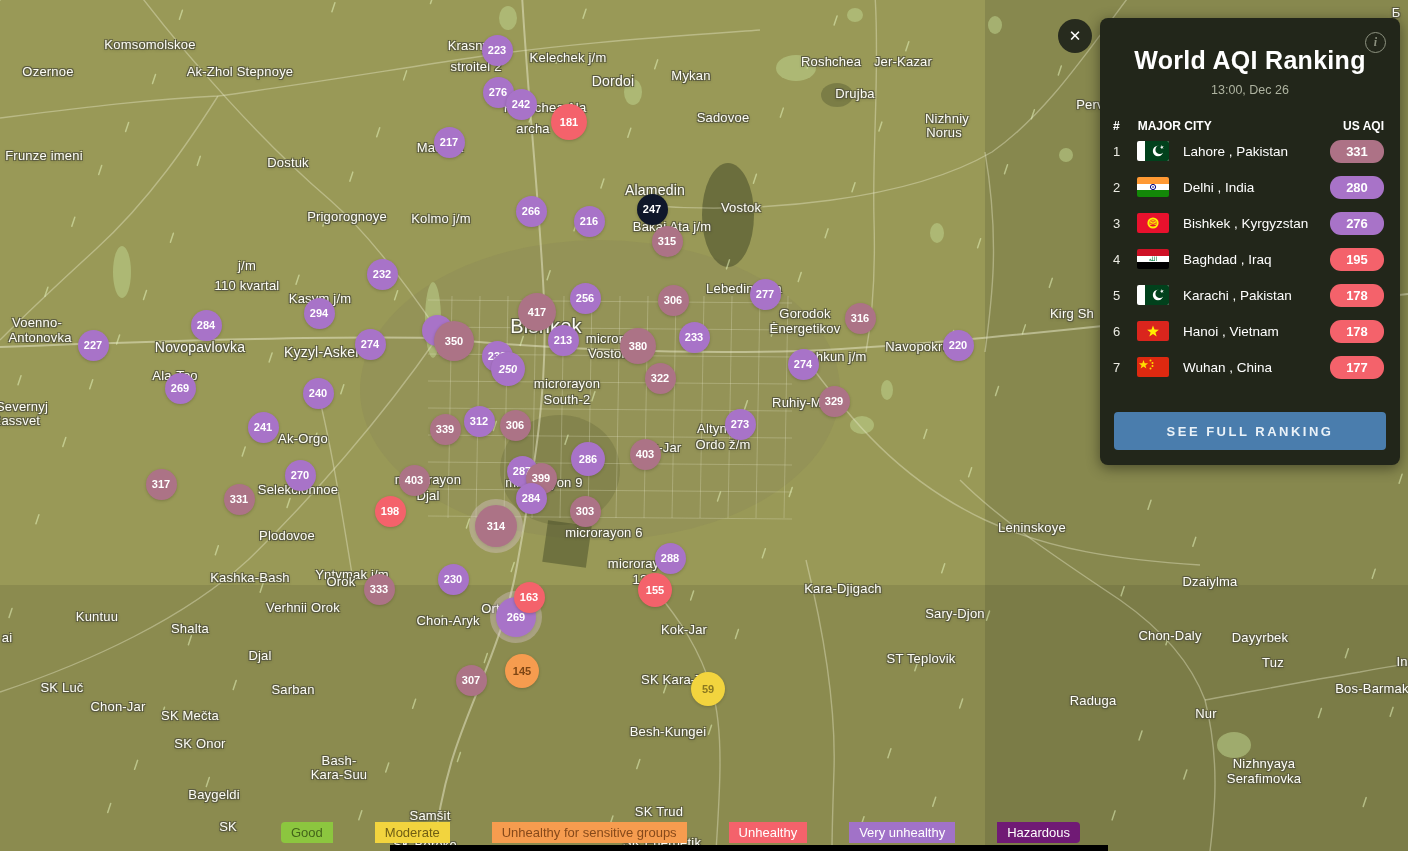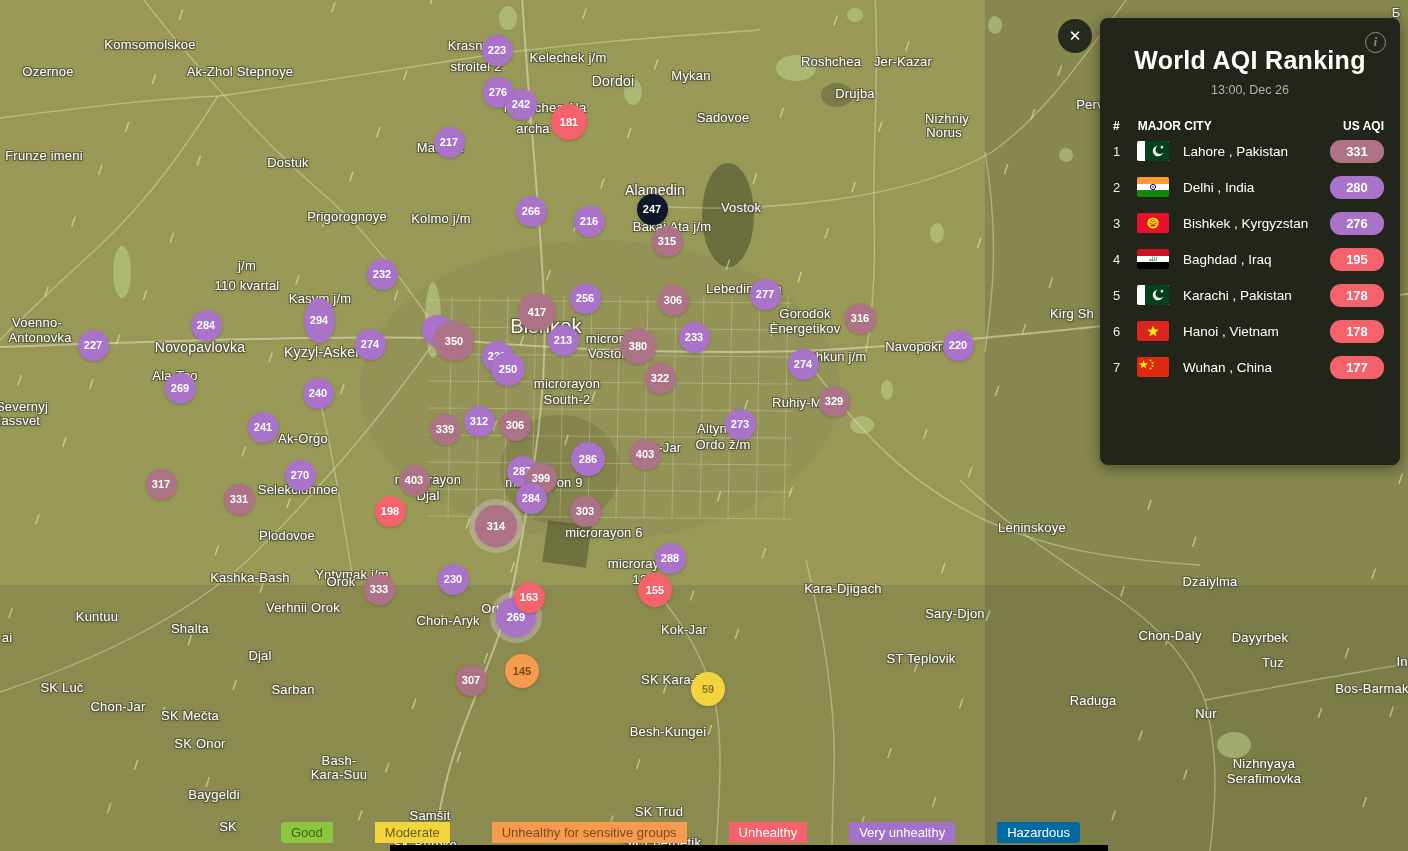--- a/index.html
+++ b/index.html
@@ -339,39 +339,39 @@
         <div class="marker" style="width: 31px; height: 31px; left: 481.5px; top: 34.5px; background: rgb(168, 115, 200); color: rgb(255, 255, 255);">223</div>
         <div class="marker" style="width: 31px; height: 31px; left: 482.5px; top: 76.5px; background: rgb(168, 115, 200); color: rgb(255, 255, 255);">276</div>
         <div class="marker" style="width: 31px; height: 31px; left: 505.5px; top: 88.5px; background: rgb(168, 115, 200); color: rgb(255, 255, 255);">242</div>
         <div class="marker" style="width: 36px; height: 36px; left: 551px; top: 104px; background: rgb(244, 98, 107); color: rgb(255, 255, 255);">181</div>
         <div class="marker" style="width: 31px; height: 31px; left: 433.5px; top: 126.5px; background: rgb(168, 115, 200); color: rgb(255, 255, 255);">217</div>
         <div class="marker" style="width: 31px; height: 31px; left: 515.5px; top: 195.5px; background: rgb(168, 115, 200); color: rgb(255, 255, 255);">266</div>
         <div class="marker" style="width: 31px; height: 31px; left: 573.5px; top: 205.5px; background: rgb(168, 115, 200); color: rgb(255, 255, 255);">216</div>
         <div class="marker" style="width: 31px; height: 31px; left: 636.5px; top: 193.5px; background: #0f172a; color: rgb(255, 255, 255);">247</div>
         <div class="marker" style="width: 31px; height: 31px; left: 651.5px; top: 225.5px; background: rgb(172, 115, 134); color: rgb(255, 255, 255);">315</div>
         <div class="marker" style="width: 31px; height: 31px; left: 366.5px; top: 258.5px; background: rgb(168, 115, 200); color: rgb(255, 255, 255);">232</div>
-        <div class="marker" style="width: 31px; height: 45px; left: 303.5px; top: 297.5px; background: rgb(168, 115, 200); color: rgb(255, 255, 255);">294</div>
+        <div class="marker" style="width: 31px; height: 31px; left: 303.5px; top: 297.5px; background: rgb(168, 115, 200); color: rgb(255, 255, 255);">294</div>
         <div class="marker" style="width: 31px; height: 31px; left: 190.5px; top: 309.5px; background: rgb(168, 115, 200); color: rgb(255, 255, 255);">284</div>
         <div class="marker" style="width: 31px; height: 31px; left: 77.5px; top: 329.5px; background: rgb(168, 115, 200); color: rgb(255, 255, 255);">227</div>
         <div class="marker" style="width: 31px; height: 31px; left: 354.5px; top: 328.5px; background: rgb(168, 115, 200); color: rgb(255, 255, 255);">274</div>
         <div class="marker" style="width: 31px; height: 31px; left: 164.5px; top: 372.5px; background: rgb(168, 115, 200); color: rgb(255, 255, 255);">269</div>
         <div class="marker" style="width: 31px; height: 31px; left: 302.5px; top: 377.5px; background: rgb(168, 115, 200); color: rgb(255, 255, 255);">240</div>
         <div class="marker" style="width: 31px; height: 31px; left: 247.5px; top: 411.5px; background: rgb(168, 115, 200); color: rgb(255, 255, 255);">241</div>
         <div class="marker" style="width: 31px; height: 31px; left: 145.5px; top: 468.5px; background: rgb(172, 115, 134); color: rgb(255, 255, 255);">317</div>
         <div class="marker" style="width: 31px; height: 31px; left: 284.5px; top: 459.5px; background: rgb(168, 115, 200); color: rgb(255, 255, 255);">270</div>
         <div class="marker" style="width: 31px; height: 31px; left: 223.5px; top: 483.5px; background: rgb(172, 115, 134); color: rgb(255, 255, 255);">331</div>
         <div class="marker" style="width: 31px; height: 31px; left: 398.5px; top: 464.5px; background: rgb(172, 115, 134); color: rgb(255, 255, 255);">403</div>
         <div class="marker" style="width: 31px; height: 31px; left: 374.5px; top: 495.5px; background: rgb(244, 98, 107); color: rgb(255, 255, 255);">198</div>
         <div class="marker" style="width: 31px; height: 31px; left: 569.5px; top: 282.5px; background: rgb(168, 115, 200); color: rgb(255, 255, 255);">256</div>
         <div class="marker" style="width: 38px; height: 38px; left: 518px; top: 293px; background: rgb(172, 115, 134); color: rgb(255, 255, 255);">417</div>
         <div class="marker" style="width: 31px; height: 31px; left: 421.5px; top: 314.5px; background: rgb(168, 115, 200); color: rgb(255, 255, 255);"></div>
         <div class="marker" style="width: 40px; height: 40px; left: 434px; top: 321px; background: rgb(172, 115, 134); color: rgb(255, 255, 255);">350</div>
         <div class="marker" style="width: 31px; height: 31px; left: 547.5px; top: 324.5px; background: rgb(168, 115, 200); color: rgb(255, 255, 255);">213</div>
         <div class="marker" style="width: 31px; height: 31px; left: 481.5px; top: 340.5px; background: rgb(168, 115, 200); color: rgb(255, 255, 255);">238</div>
-        <div class="marker" style="width: 34px; height: 34px; left: 491px; top: 352px; background: rgb(168, 115, 200); color: rgb(255, 255, 255);">250</div>
+        <div class="marker" style="width: 34px; height: 34px; left: 491px; top: 352px; background: rgb(168, 115, 200); color: rgb(255, 255, 255); font-style: italic;">250</div>
         <div class="marker" style="width: 31px; height: 31px; left: 657.5px; top: 284.5px; background: rgb(172, 115, 134); color: rgb(255, 255, 255);">306</div>
         <div class="marker" style="width: 36px; height: 36px; left: 620px; top: 328px; background: rgb(172, 115, 134); color: rgb(255, 255, 255);">380</div>
         <div class="marker" style="width: 31px; height: 31px; left: 678.5px; top: 321.5px; background: rgb(168, 115, 200); color: rgb(255, 255, 255);">233</div>
         <div class="marker" style="width: 31px; height: 31px; left: 644.5px; top: 362.5px; background: rgb(172, 115, 134); color: rgb(255, 255, 255);">322</div>
         <div class="marker" style="width: 31px; height: 31px; left: 749.5px; top: 278.5px; background: rgb(168, 115, 200); color: rgb(255, 255, 255);">277</div>
         <div class="marker" style="width: 31px; height: 31px; left: 844.5px; top: 302.5px; background: rgb(172, 115, 134); color: rgb(255, 255, 255);">316</div>
         <div class="marker" style="width: 31px; height: 31px; left: 942.5px; top: 329.5px; background: rgb(168, 115, 200); color: rgb(255, 255, 255);">220</div>
         <div class="marker" style="width: 31px; height: 31px; left: 787.5px; top: 348.5px; background: rgb(168, 115, 200); color: rgb(255, 255, 255);">274</div>
         <div class="marker" style="width: 31px; height: 31px; left: 818.5px; top: 385.5px; background: rgb(172, 115, 134); color: rgb(255, 255, 255);">329</div>
         <div class="marker" style="width: 31px; height: 31px; left: 724.5px; top: 408.5px; background: rgb(168, 115, 200); color: rgb(255, 255, 255);">273</div>
@@ -395,21 +395,21 @@
         <div class="marker" style="width: 34px; height: 34px; left: 505px; top: 654px; background: rgb(246, 156, 79); color: rgb(125, 69, 20);">145</div>
         <div class="marker" style="width: 34px; height: 34px; left: 691px; top: 672px; background: rgb(242, 212, 62); color: rgb(138, 120, 32);">59</div>
       </div>
 
     <div id="legend">
         <span class="lg-pill" style="background: rgb(140, 198, 63); color: rgb(68, 100, 26);">Good</span>
         <span class="lg-pill" style="background: rgb(242, 212, 62); color: rgb(111, 94, 19);">Moderate</span>
         <span class="lg-pill" style="background: rgb(246, 156, 79); color: rgb(134, 73, 26);">Unhealthy for sensitive groups</span>
         <span class="lg-pill" style="background: rgb(244, 98, 107); color: rgb(255, 255, 255);">Unhealthy</span>
         <span class="lg-pill" style="background: rgb(161, 114, 200); color: rgb(255, 255, 255);">Very unhealthy</span>
-        <span class="lg-pill" style="background: #0369a1; color: rgb(255, 255, 255);">Hazardous</span>
+        <span class="lg-pill" style="background: #701a75; color: rgb(255, 255, 255);">Hazardous</span>
       </div>
     <div id="attr-bar"></div>
   </div>
 
   <button id="panel-close">✕</button>
 
   <aside id="panel">
     <div id="panel-info">i</div>
     <h1 id="panel-title">World AQI Ranking</h1>
     <div id="panel-time">13:00, Dec 26</div>
@@ -507,14 +507,15 @@
               <circle cx="13.5" cy="3.5" r="1" fill="#ffde00"></circle>
               <circle cx="15.5" cy="6" r="1" fill="#ffde00"></circle>
               <circle cx="15.5" cy="9" r="1" fill="#ffde00"></circle>
               <circle cx="13.5" cy="11.5" r="1" fill="#ffde00"></circle>
             </svg>
           </span>
           <span class="rcity">Wuhan , China</span>
           <span class="rbadge" style="background: rgb(244, 98, 107);">177</span>
         </div>
       </div>
+    <button id="rank-btn">SEE FULL RANKING</button>
   </aside>
 </div>
 
 </body></html>

